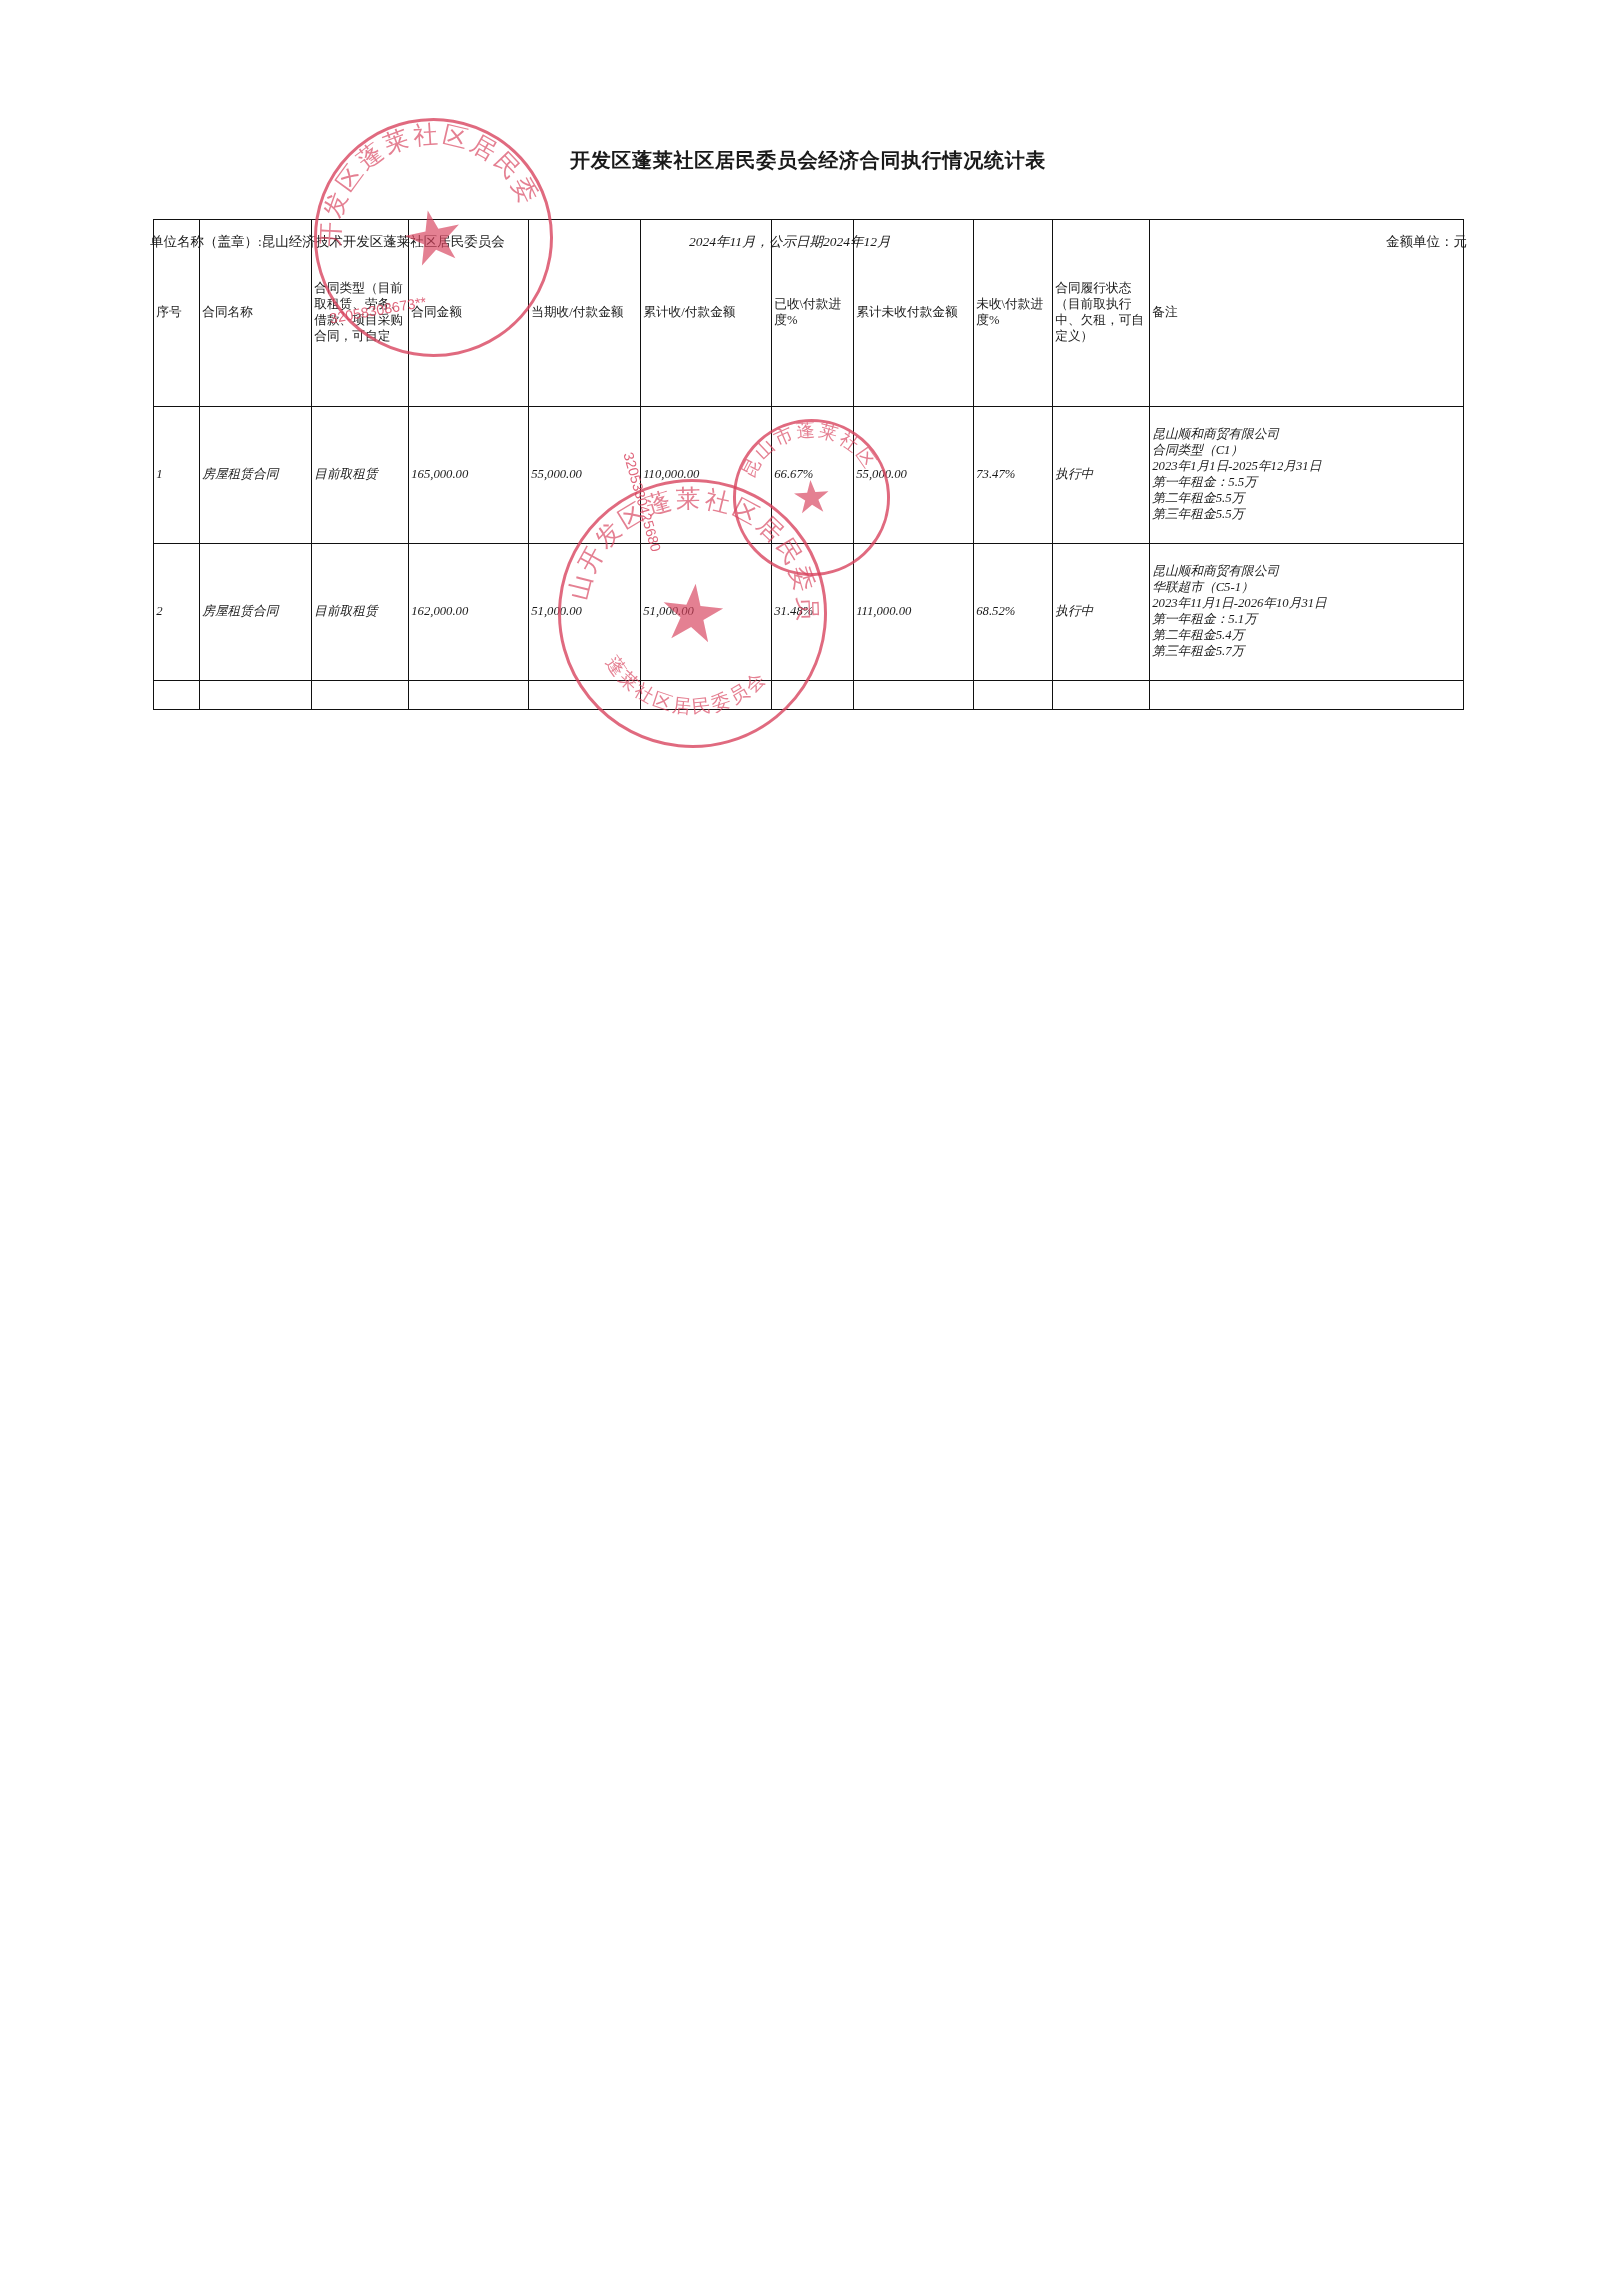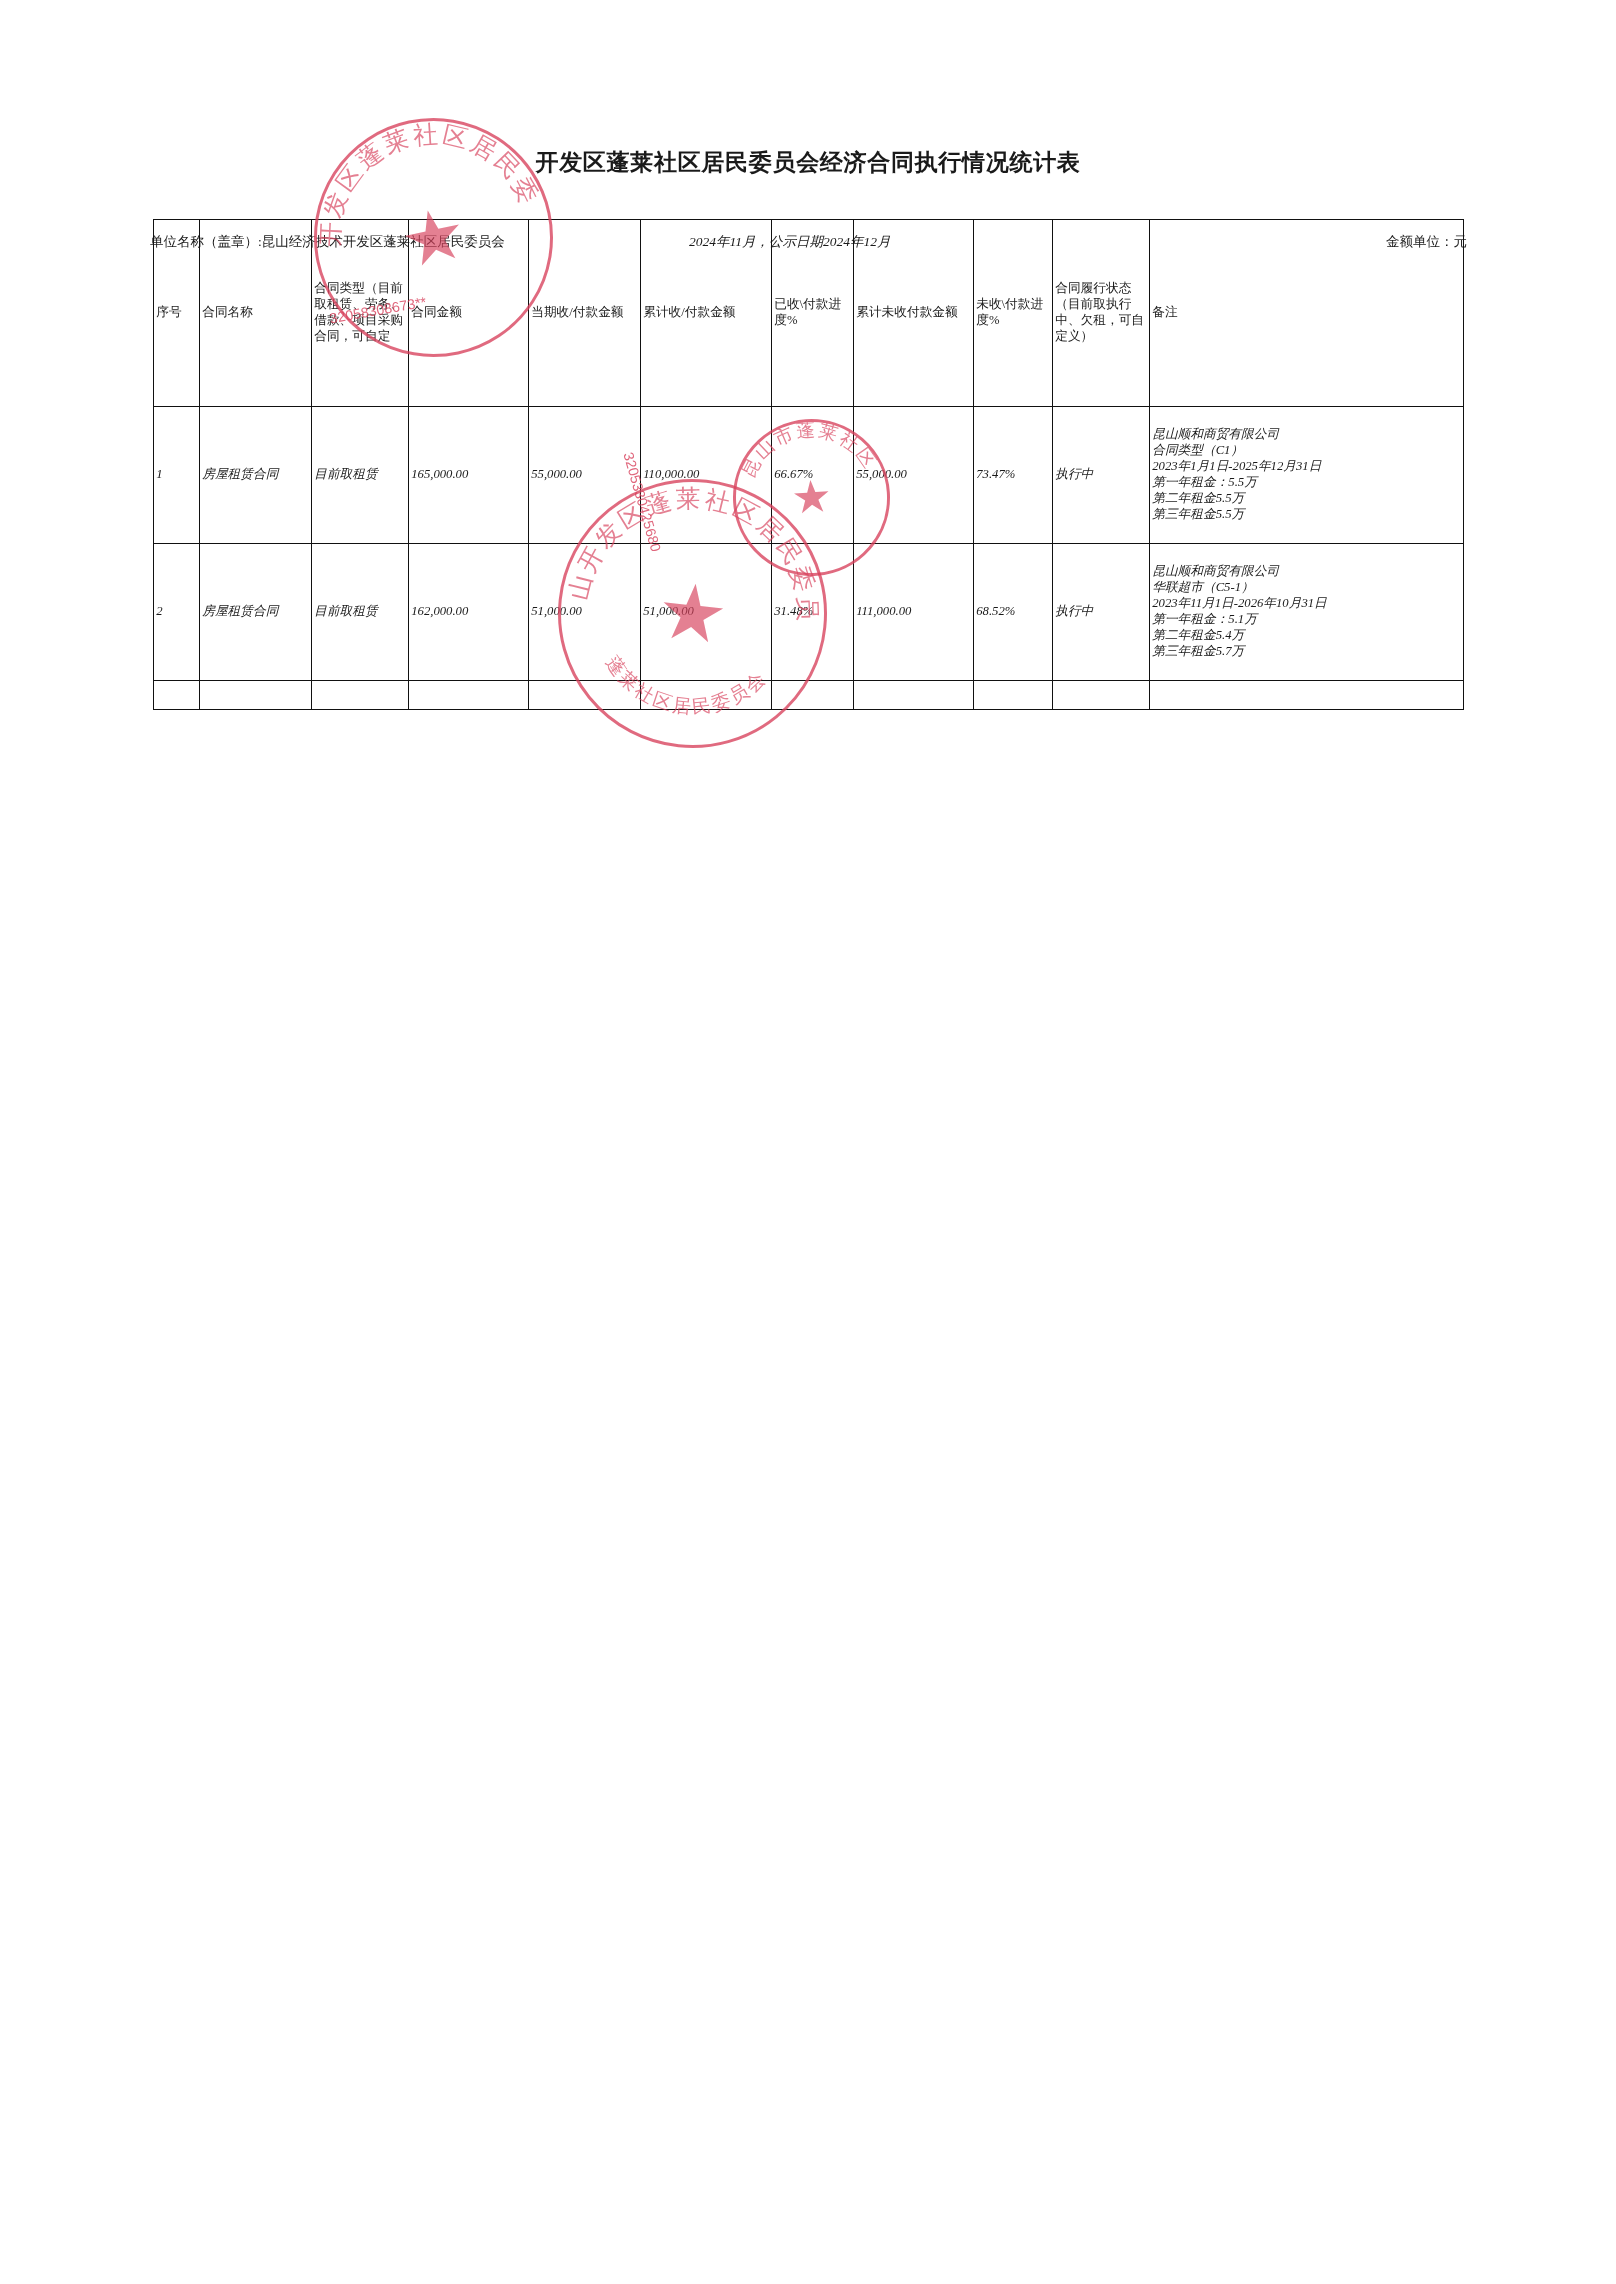--- a/index.html
+++ b/index.html
@@ -23,21 +23,21 @@
     height: 2284px;
   }
 
   
   .doc-title {
     position: absolute;
     top: 147px;
     left: 0;
     width: 1616px;
     text-align: center;
-    font-size: 23px;
+    font-size: 20px;
     font-weight: bold;
     letter-spacing: 0.7px;
   }
 
   
   .meta-row {
     position: absolute;
     top: 193px;
     left: 150px;
     width: 1317px;

